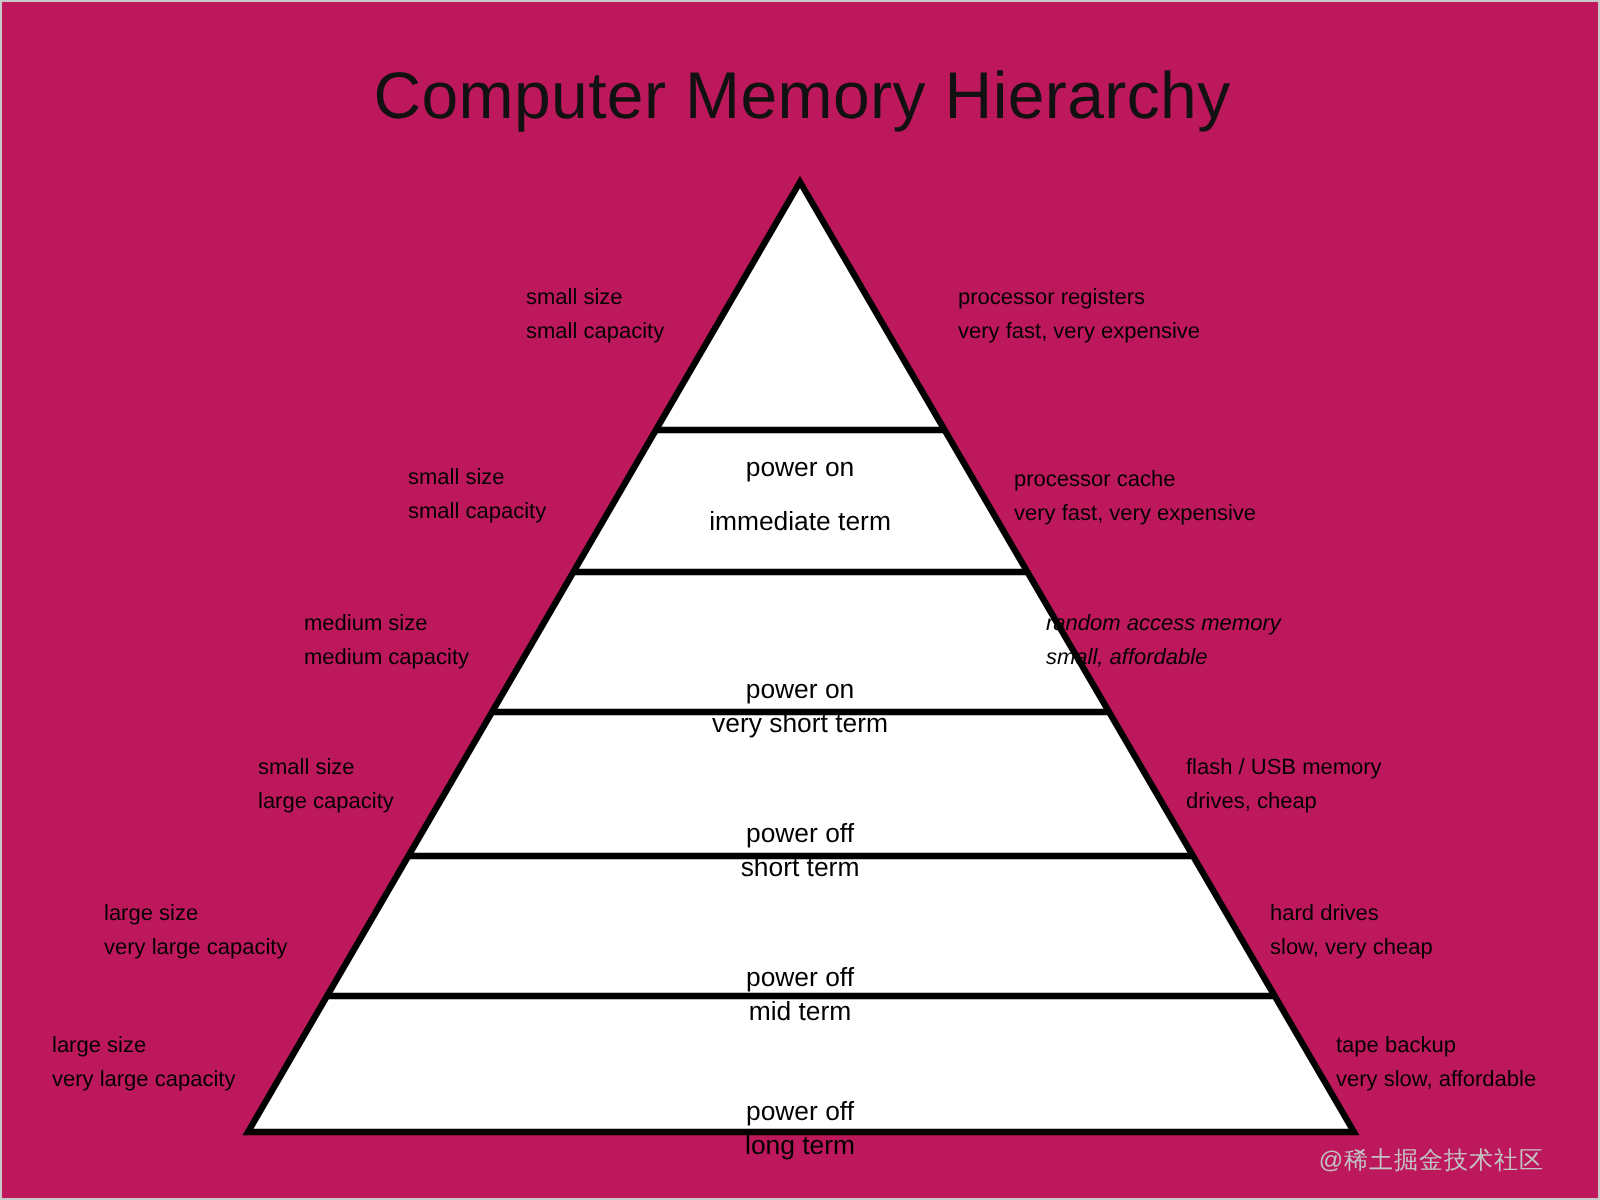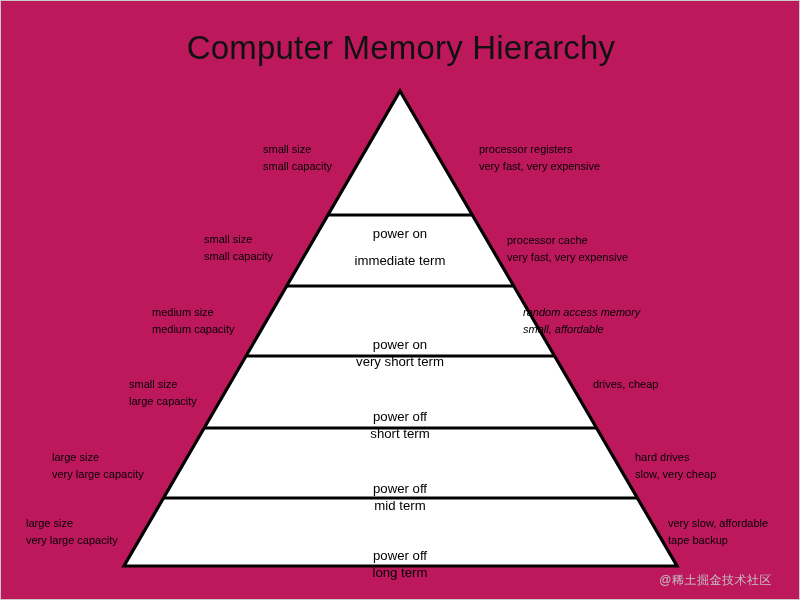--- a/index.html
+++ b/index.html
@@ -129,20 +129,21 @@
 
   <div class="tier-label" style="left:399px; top:375px;">
     <span class="lbl-line">power off</span>
     <span class="lbl-line">short term</span>
   </div>
   <div class="side-label left" style="left:128px; top:375px;">
     <span class="lbl-line">small size</span>
     <span class="lbl-line">large capacity</span>
   </div>
   <div class="side-label right" style="left:592px; top:375px;">
+    <span class="lbl-line">flash / USB memory</span>
     <span class="lbl-line">drives, cheap</span>
   </div>
 
   <div class="tier-label" style="left:399px; top:447px;">
     <span class="lbl-line">power off</span>
     <span class="lbl-line">mid term</span>
   </div>
   <div class="side-label left" style="left:51px; top:448px;">
     <span class="lbl-line">large size</span>
     <span class="lbl-line">very large capacity</span>
@@ -154,19 +155,19 @@
 
   <div class="tier-label" style="left:399px; top:514px;">
     <span class="lbl-line">power off</span>
     <span class="lbl-line">long term</span>
   </div>
   <div class="side-label left" style="left:25px; top:514px;">
     <span class="lbl-line">large size</span>
     <span class="lbl-line">very large capacity</span>
   </div>
   <div class="side-label right" style="left:667px; top:514px;">
+    <span class="lbl-line">tape backup</span>
     <span class="lbl-line">very slow, affordable</span>
-    <span class="lbl-line">tape backup</span>
   </div>
 
   <div id="watermark">@稀土掘金技术社区</div>
 
 </div>
 
 </body></html>

